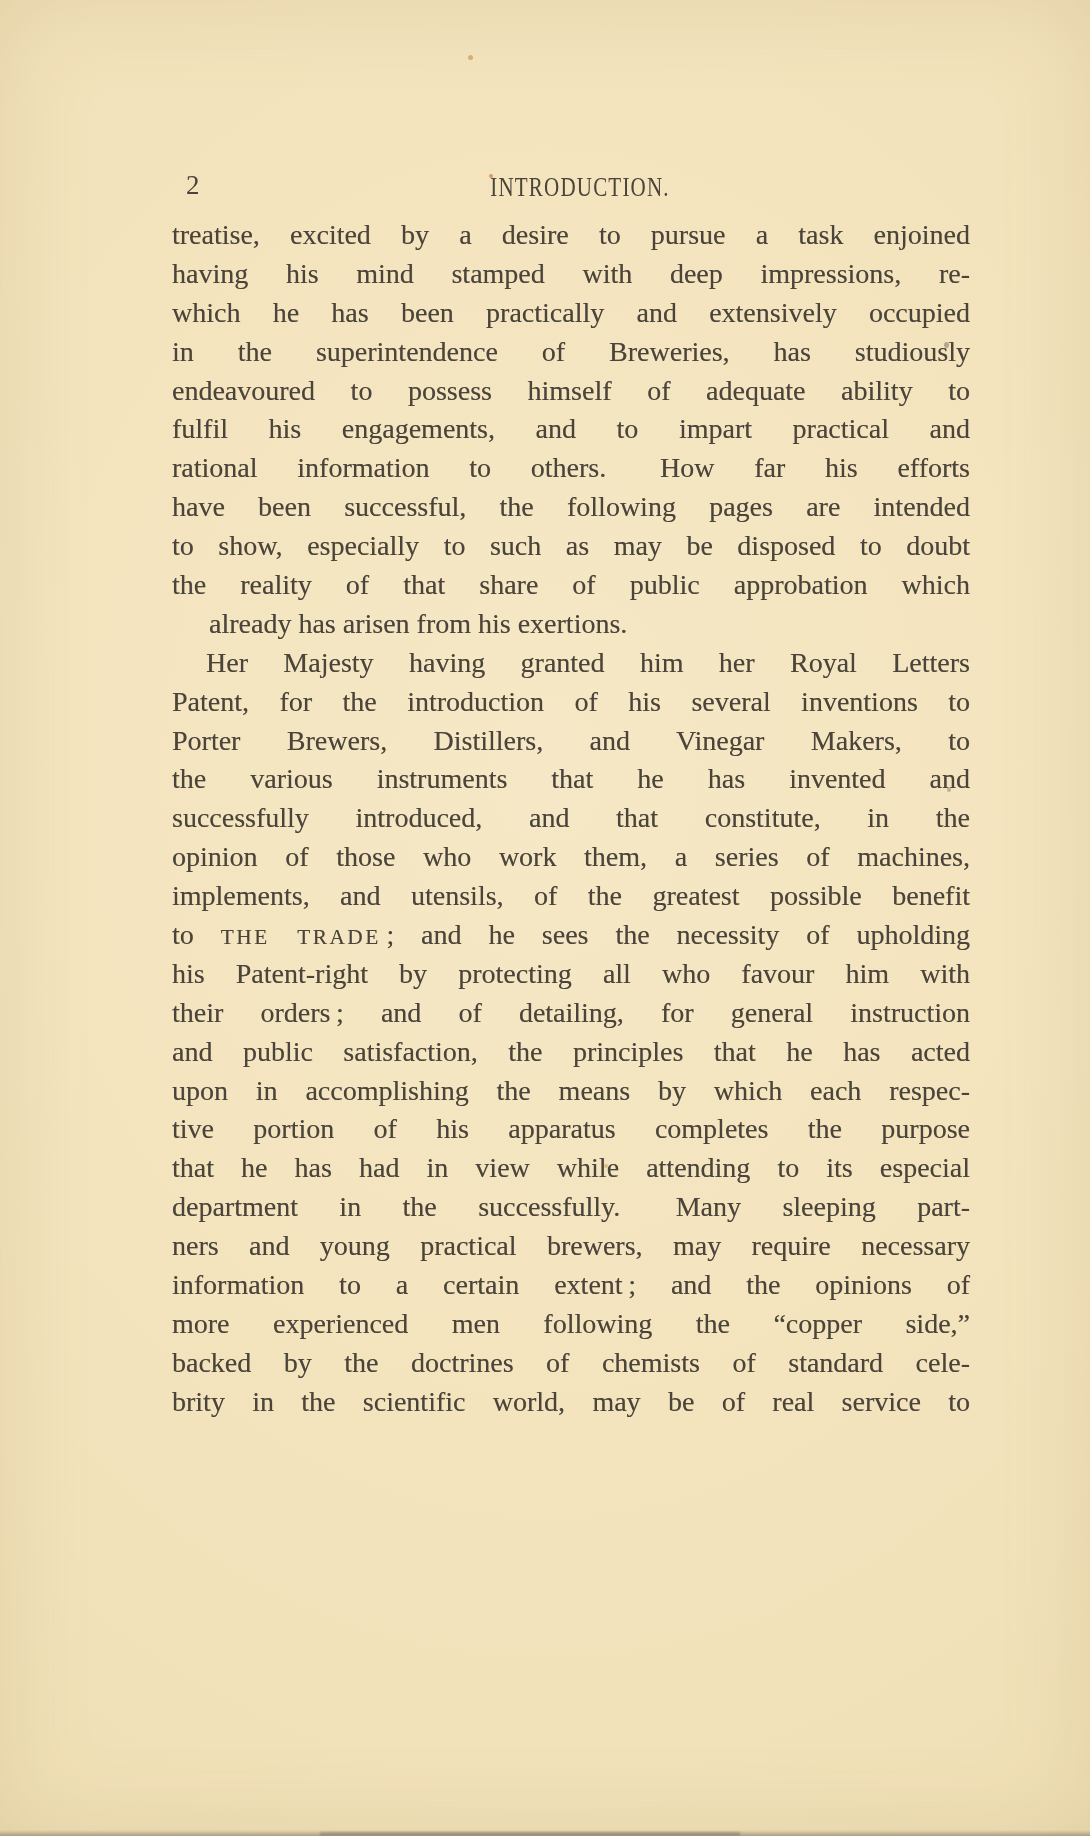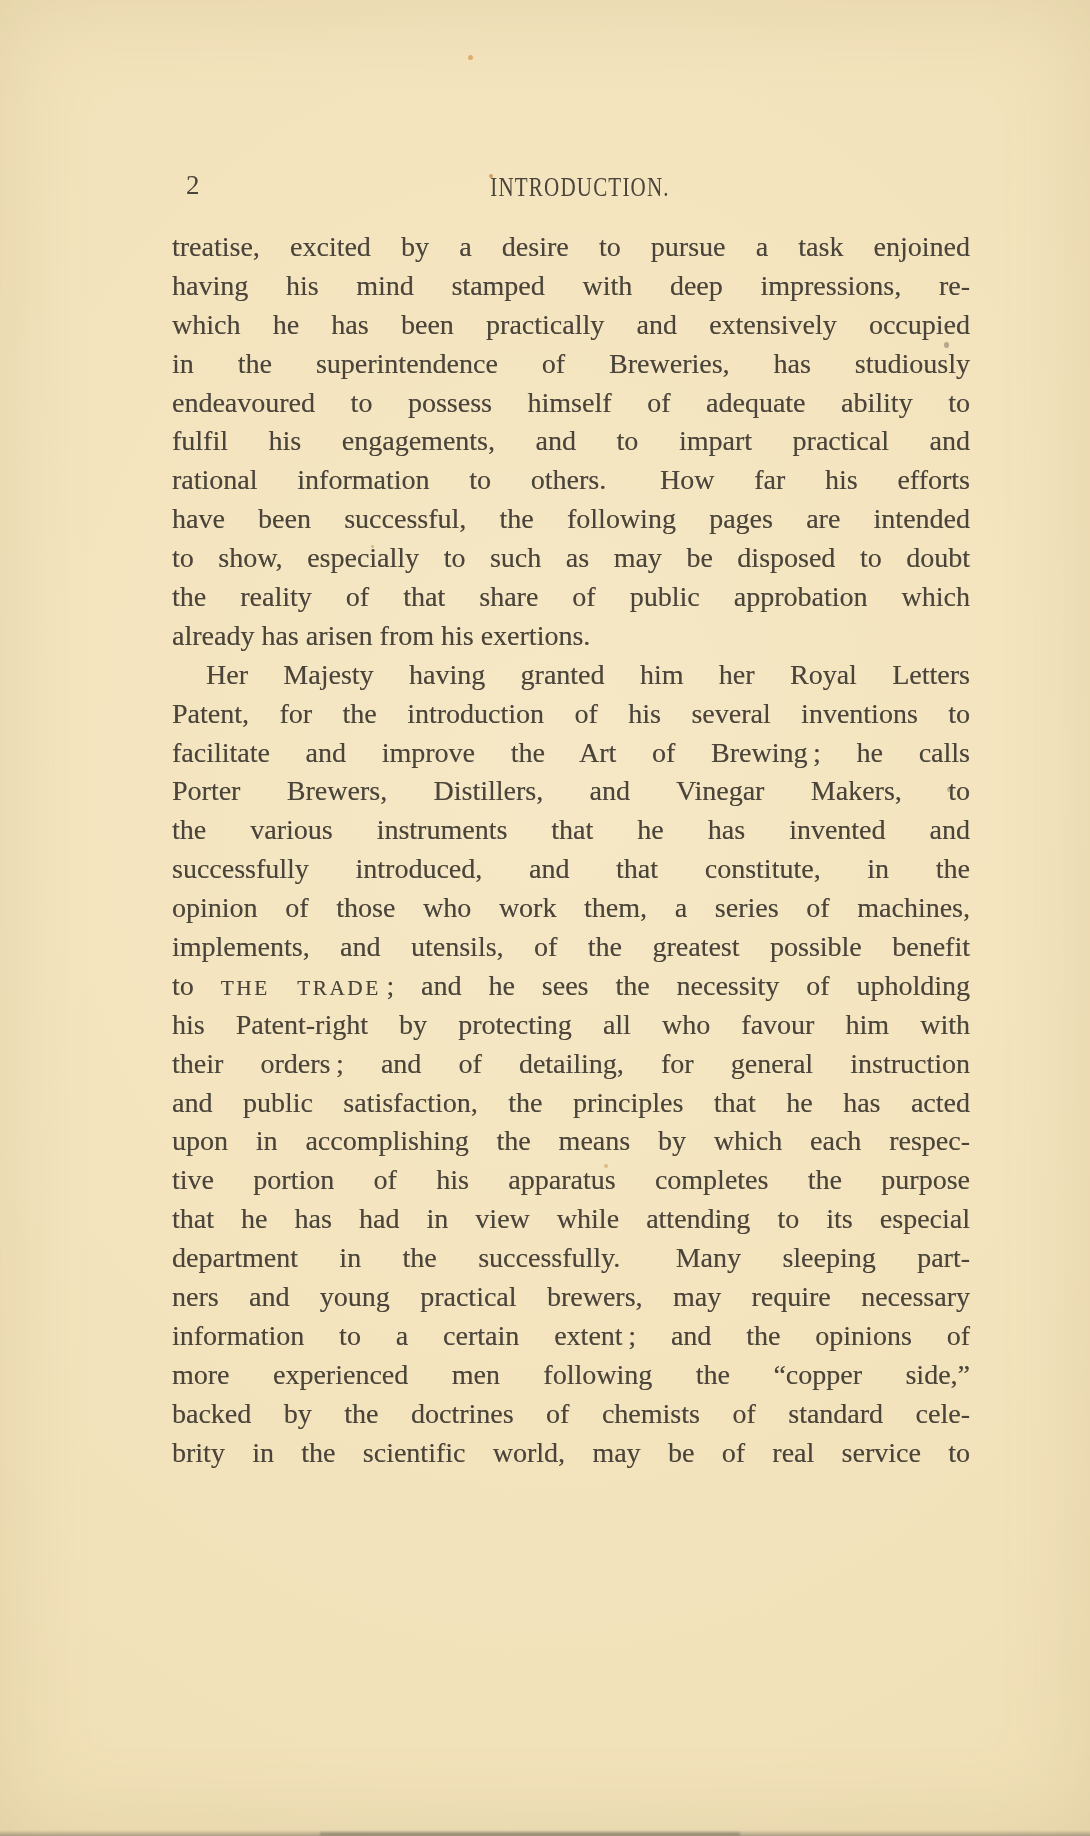--- a/index.html
+++ b/index.html
@@ -27,33 +27,34 @@
   .running-header{
     position:absolute;left:180px;top:173px;width:800px;
     text-align:center;
     font-size:27px;line-height:28px;
     letter-spacing:1.5px;
     transform:scaleX(0.78);
     transform-origin:50% 50%;
     white-space:nowrap;
   }
   .text-block{
-    position:absolute;left:172px;top:228px;width:798px;
+    position:absolute;left:172px;top:216px;width:798px;
     font-size:28px;line-height:38.9px;
     text-shadow:0.2px 0.2px 0.5px rgba(70,64,54,0.45);
   }
   .para{margin:0;}
   .line{
     text-align:justify;
     text-align-last:justify;
     height:38.9px;
     overflow:visible;
   }
   .line.no-just{
     text-align-last:left;
+    margin-left:37px;
   }
   .para.indent .line:first-child{
     padding-left:34px;
   }
   .sc{
     text-transform:uppercase;
     font-size:0.76em;
     letter-spacing:0.12em;
   }
   .speck{
@@ -92,21 +93,20 @@
         <div class="line">fulfil his engagements, and to impart practical and</div>
         <div class="line">rational information to others.  How far his efforts</div>
         <div class="line">have been successful, the following pages are intended</div>
         <div class="line">to show, especially to such as may be disposed to doubt</div>
         <div class="line">the reality of that share of public approbation which</div>
         <div class="line no-just">already has arisen from his exertions.</div>
       </div>
       <div class="para indent">
         <div class="line">Her Majesty having granted him her Royal Letters</div>
         <div class="line">Patent, for the introduction of his several inventions to</div>
-        <div class="line">facilitate and improve the Art of Brewing ; he calls</div>
         <div class="line">Porter Brewers, Distillers, and Vinegar Makers, to</div>
         <div class="line">the various instruments that he has invented and</div>
         <div class="line">successfully introduced, and that constitute, in the</div>
         <div class="line">opinion of those who work them, a series of machines,</div>
         <div class="line">implements, and utensils, of the greatest possible benefit</div>
         <div class="line">to <span class="sc">the trade</span> ; and he sees the necessity of upholding</div>
         <div class="line">his Patent-right by protecting all who favour him with</div>
         <div class="line">their orders ; and of detailing, for general instruction</div>
         <div class="line">and public satisfaction, the principles that he has acted</div>
         <div class="line">upon in accomplishing the means by which each respec-</div>

